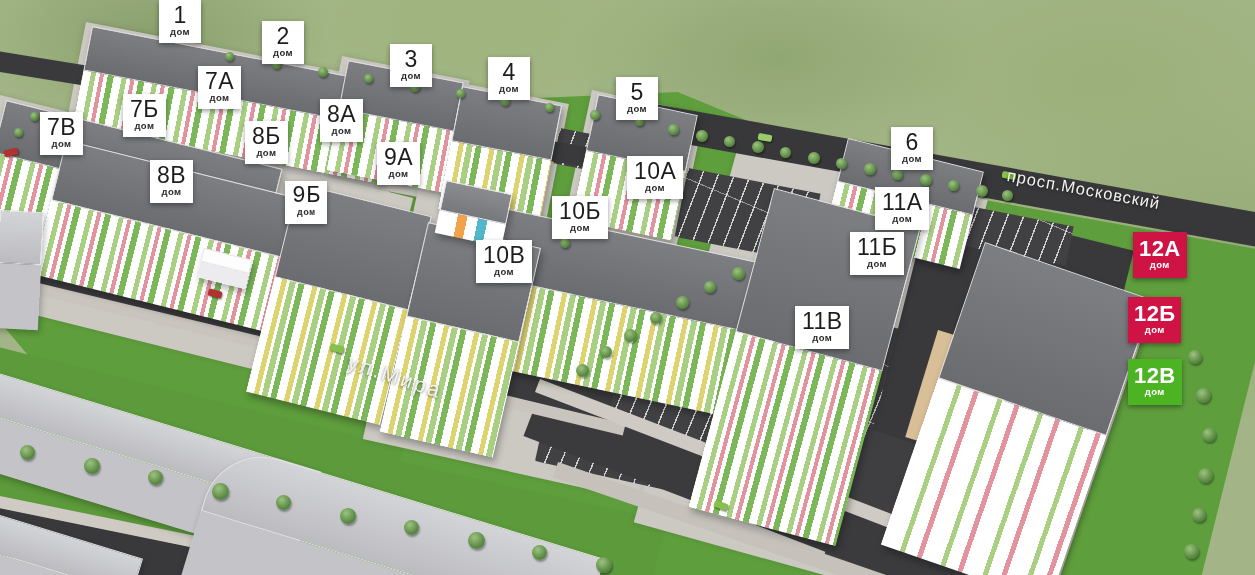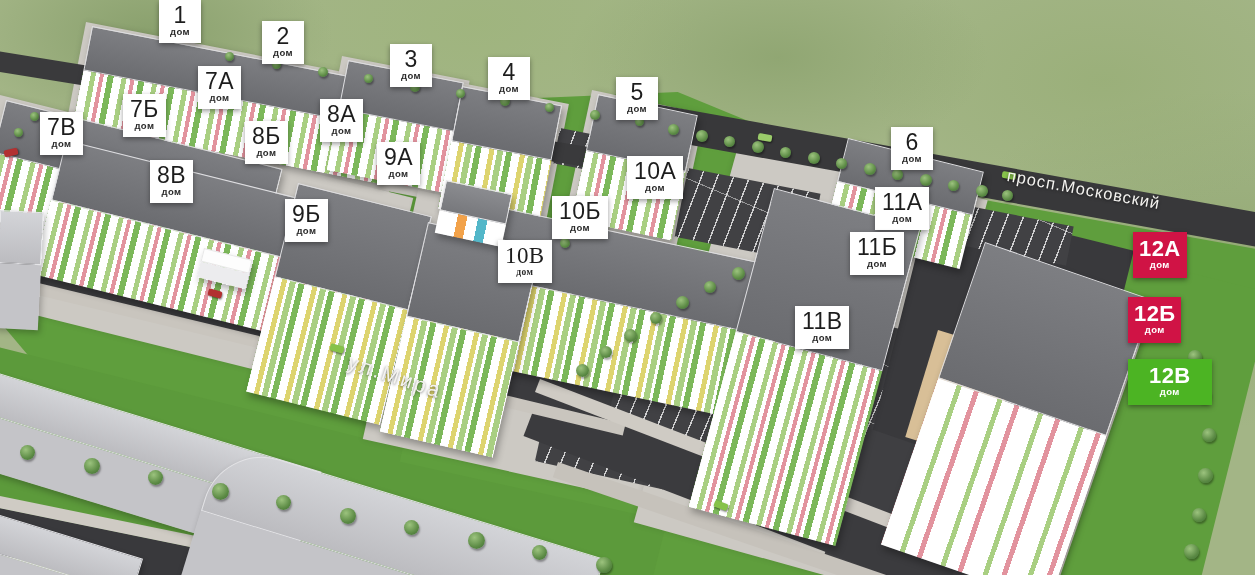--- a/index.html
+++ b/index.html
@@ -51,21 +51,21 @@
     text-shadow:0 1px 3px rgba(0,0,0,.55);transform-origin:0 0;}
   .street.s-mira{font-size:21px;letter-spacing:2.5px;}
   .street.s-mosk{font-size:16.5px;letter-spacing:1px;}
   
   #labels-layer{position:absolute;inset:0;z-index:60;}
   .bl{position:absolute;min-width:28px;text-align:center;padding:4px 7px 5px;cursor:pointer;
     background:#fff;box-shadow:0 2px 5px rgba(0,0,0,.4);}
   .bl .bl-num{font-size:23px;line-height:1.02;color:#1d1d1d;letter-spacing:.4px;}
   .bl .bl-sub{font-size:9.5px;font-weight:700;color:#2a2a2a;line-height:1.15;letter-spacing:.4px;}
   .bl.red{background:var(--c-label_red,#d01345);padding:6px 6px 7px;}
-  .bl.green{background:var(--c-label_green,#4cb423);padding:6px 21px 7px;}
+  .bl.green{background:var(--c-label_green,#4cb423);padding:6px 6px 7px;}
   .bl.red .bl-num,.bl.green .bl-num{color:#fff;font-weight:700;font-size:22px;}
   .bl.red .bl-sub,.bl.green .bl-sub{color:#fff;}
 </style>
 </head>
 <body>
 
 <div id="scene">
   <div id="bg-texture"></div>
   <div id="courtyard"></div>
 
@@ -291,33 +291,33 @@
     <div class="bl-sub">дом</div>
   </div>
       <div class="bl white" style="left: 150px; top: 160px;">
     <div class="bl-num">8В</div>
     <div class="bl-sub">дом</div>
   </div>
       <div class="bl white" style="left: 377px; top: 142px;">
     <div class="bl-num">9А</div>
     <div class="bl-sub">дом</div>
   </div>
-      <div class="bl white" style="left: 285px; top: 199px;">
+      <div class="bl white" style="left: 285px; top: 181px; font-family: Liberation Mono, monospace;">
     <div class="bl-num">9Б</div>
     <div class="bl-sub">дом</div>
   </div>
       <div class="bl white" style="left: 627px; top: 156px;">
     <div class="bl-num">10А</div>
     <div class="bl-sub">дом</div>
   </div>
       <div class="bl white" style="left: 552px; top: 196px;">
     <div class="bl-num">10Б</div>
     <div class="bl-sub">дом</div>
   </div>
-      <div class="bl white" style="left: 498px; top: 240px; font-family: Liberation Serif, serif;">
+      <div class="bl white" style="left: 476px; top: 240px;">
     <div class="bl-num">10В</div>
     <div class="bl-sub">дом</div>
   </div>
       <div class="bl white" style="left: 875px; top: 187px;">
     <div class="bl-num">11А</div>
     <div class="bl-sub">дом</div>
   </div>
       <div class="bl white" style="left: 850px; top: 232px;">
     <div class="bl-num">11Б</div>
     <div class="bl-sub">дом</div>

